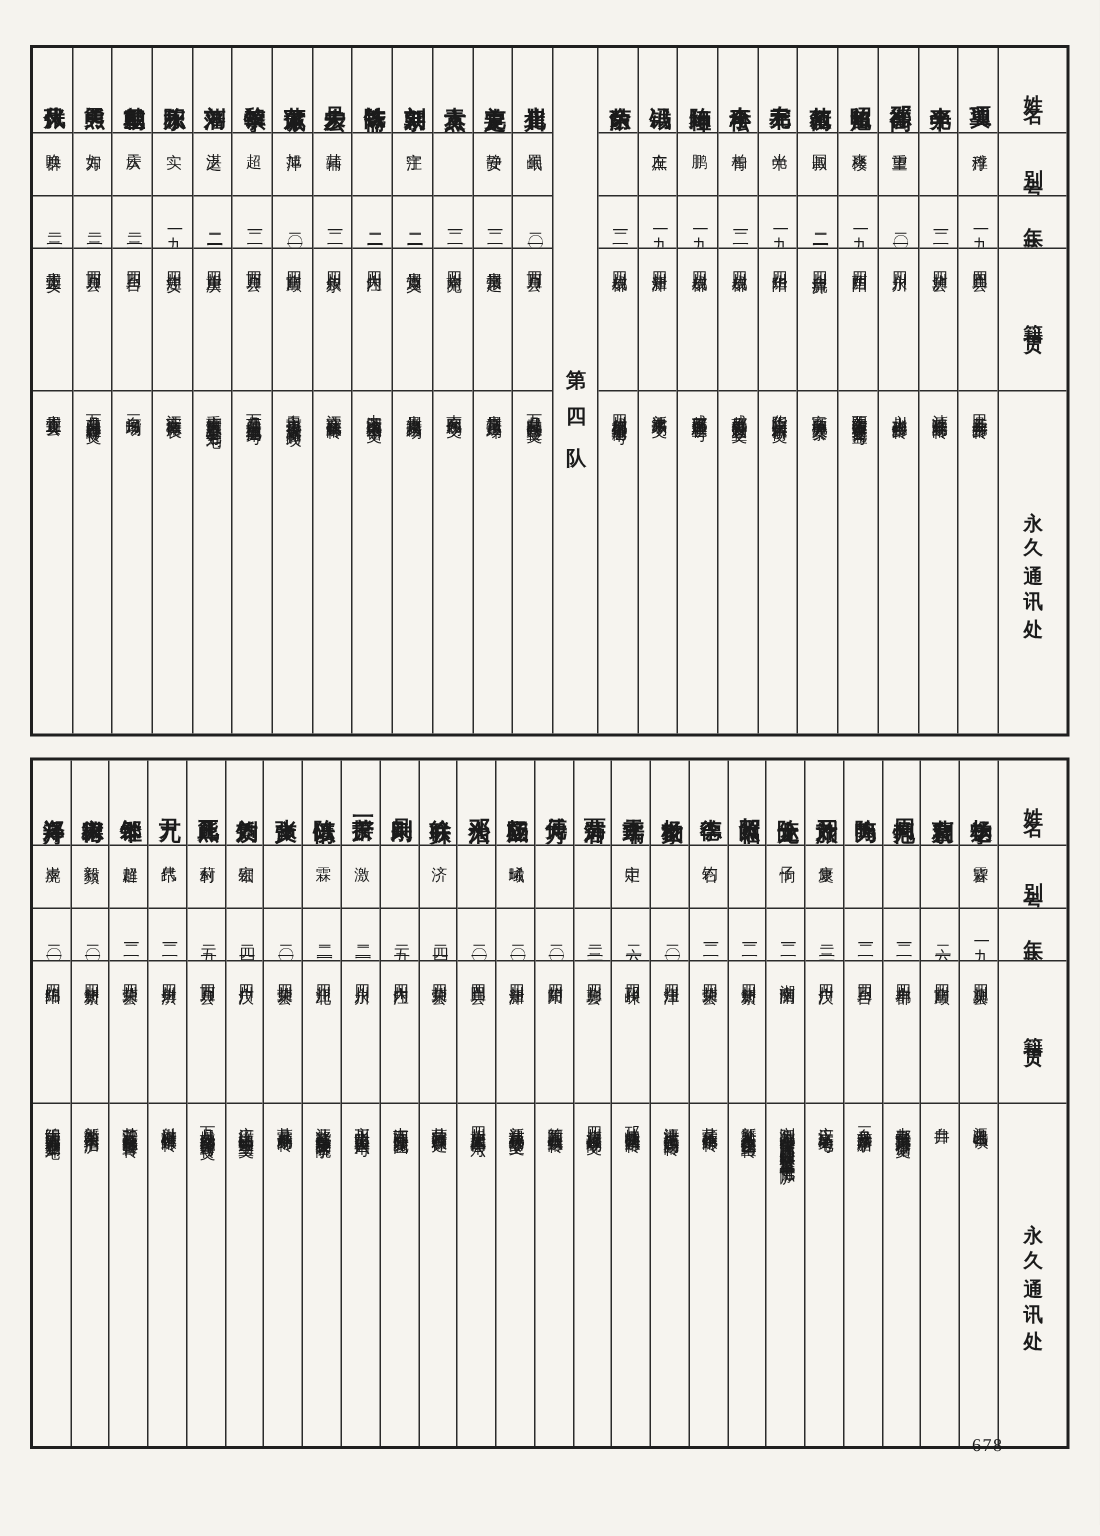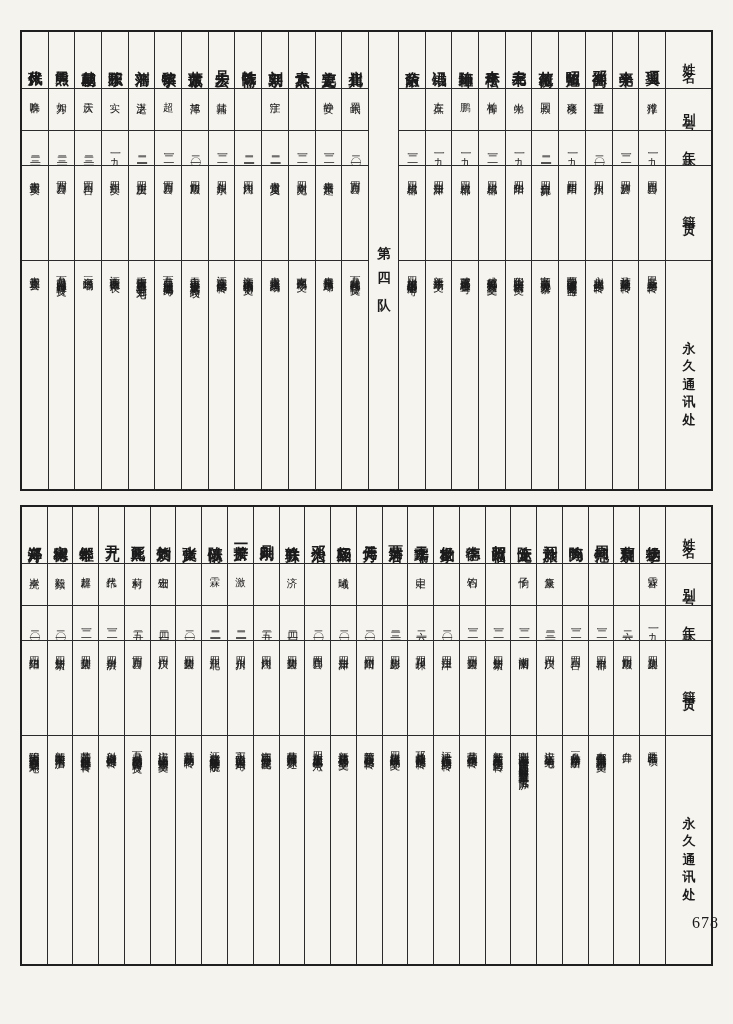--- a/index.html
+++ b/index.html
@@ -32,21 +32,21 @@
   .cell.alias  { height: 42px; align-items: flex-start; padding-top: 5px; font-size: 10.5px; }
   .cell.age    { height: 35px; align-items: center; font-size: 11px; }
   .cell.native { height: 95px; align-items: flex-start; padding-top: 7px; font-size: 10.5px; }
   .cell.address{ flex: 1 1 auto; align-items: flex-start; padding-top: 7px; font-size: 10.5px; }
   .header-col { flex: 0 0 46px; }
   .header-col .cell { align-items: center; padding-top: 0; }
   .header-col .vtext { font-size: 13px; font-weight: bold; letter-spacing: 7px; }
   .header-col .cell.address .vtext { letter-spacing: 18px; }
   .divider-col { flex: 0 0 30px; align-items: center; justify-content: center; }
   .divider-col .vtext { font-size: 13.5px; font-weight: bold; letter-spacing: 26px; padding-top: 26px; }
-  .page-number { position: absolute; top: 914px; left: 648px; font-size: 16px; letter-spacing: 1px; margin-left: 44px; }
+  .page-number { position: absolute; top: 956px; left: 648px; font-size: 12px; letter-spacing: 1px; }
 </style>
 </head>
 <body>
 
 <div class="page">
   <div class="rtable top" id="table-top">
       <div class="gcol header-col">
     <div class="cell name">
           <span class="vtext">姓名</span>
         </div>

